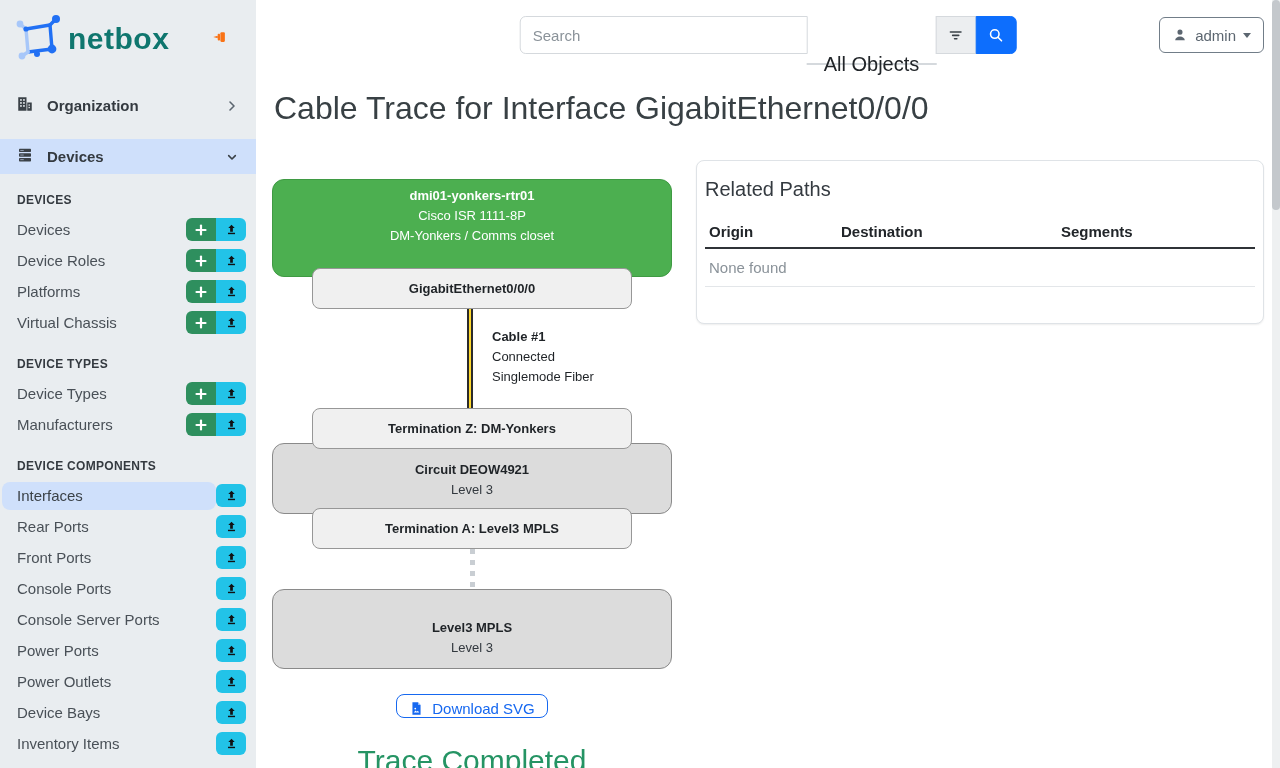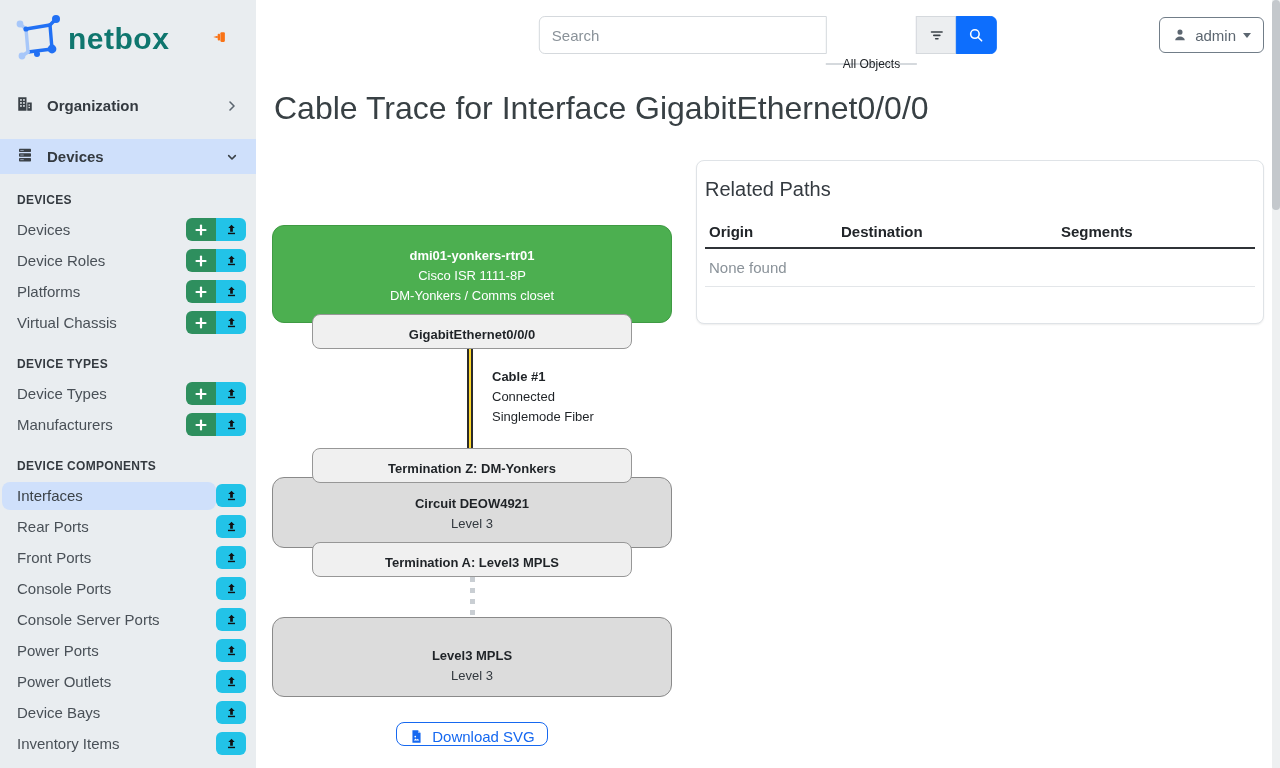--- a/index.html
+++ b/index.html
@@ -27,42 +27,42 @@
   .sbtn-add { background:#2e8f5e; border-radius:6px 0 0 6px; }
   .sbtn-import { background:#22c3e8; border-radius:0 6px 6px 0; }
   .sbtn-import.solo { border-radius:6px; }
 
   
   .main { margin-left:256px; height:768px; background:#fff; position:relative; }
   .topbar { height:70px; position:relative; }
   .search-group { position:absolute; left:50%; top:16px; transform:translateX(-50%); display:flex; height:38px; }
   .search-input { width:288px; border:1px solid #d5d9dd; border-radius:6px 0 0 6px; padding:0 12px; font-size:15px; color:#212529; outline:none; background:#fff; }
   .search-input::placeholder { color:#8a9299; }
-  .scope-btn { margin-left:-1px; padding:0 16px; background:#f7f8f9; border:1px solid #d5d9dd; font-size:12px; color:#212529; cursor:pointer; display:flex; align-items:center; font-family:inherit;margin-top:47px; }
+  .scope-btn { margin-left:-1px; padding:0 16px; background:#f7f8f9; border:1px solid #d5d9dd; font-size:20px; color:#212529; cursor:pointer; display:flex; align-items:center; font-family:inherit;margin-top:47px; }
   .filter-btn { margin-left:-1px; width:41px; background:#eceef0; border:1px solid #d5d9dd; cursor:pointer; display:flex; align-items:center; justify-content:center; }
   .go-btn { margin-left:-1px; width:41px; background:#0d6efd; border:1px solid #0d6efd; border-radius:0 6px 6px 0; cursor:pointer; display:flex; align-items:center; justify-content:center; }
   .admin-btn { position:absolute; right:16px; top:17px; height:36px; border:1px solid #717d88; border-radius:6px; background:#fff; display:flex; align-items:center; gap:7px; padding:0 12px; font-size:15px; color:#5c6670; cursor:pointer; font-family:inherit; }
   .caret { width:0; height:0; border-left:4.5px solid transparent; border-right:4.5px solid transparent; border-top:5px solid #5c6670; }
 
   .page-title { margin:20px 0 0 18px; font-size:32px; font-weight:400; color:#384044; }
 
   .content-row { display:flex; margin-top:33px; padding:0 16px; align-items:flex-start; }
 
   
   .trace-col { width:400px; flex:none; margin-top:19px; }
   .node { width:400px; border-radius:12px; text-align:center; position:relative; z-index:1; }
-  .node-green { background:#4caf50; border:1px solid #3f9a43; color:#fff; height:98px; padding-top:20px;margin-top:46px; }
+  .node-green { background:#4caf50; border:1px solid #3f9a43; color:#fff; height:98px; padding-top:6px; }
   .node-green .l1 { font-weight:700; font-size:13px; line-height:20px; }
   .node-green .l2 { font-size:13px; line-height:20px; }
   .node-gray { background:#dcdcdc; border:1px solid #8a8a8a; }
   .node-gray .l1 { font-weight:700; font-size:13px; line-height:20px; color:#1f2327; }
   .node-gray .l2 { font-size:13px; line-height:20px; color:#33393f; }
   .circuit-box { height:71px; padding-top:16px; margin-top:-6px; }
   .network-box { height:80px; padding-top:28px; }
-  .term { width:320px; margin:0 auto; height:35px; background:#f0f0f0; border:1px solid #979797; border-radius:8px; font-size:13px; font-weight:700; color:#1f2327; text-align:center; line-height:39px; position:relative; z-index:2; cursor:pointer; }
+  .term { width:320px; margin:0 auto; height:41px; background:#f0f0f0; border:1px solid #979797; border-radius:8px; font-size:13px; font-weight:700; color:#1f2327; text-align:center; line-height:39px; position:relative; z-index:2; cursor:pointer; }
   .term.overlap-up { margin-top:-9px; }
   .term.overlap-circuit { margin-top:-6px; }
   .cable-seg { height:99px; position:relative; }
   .cable-line { position:absolute; left:50%; margin-left:-5px; top:0; bottom:0; width:6px; background:#ffd92e; border-left:2px solid #2b2b2b; border-right:2px solid #2b2b2b; }
   .cable-text { position:absolute; left:220px; top:18px; text-align:left; font-size:13px; line-height:20px; color:#1f2327; }
   .cable-text .cname { font-weight:700; }
   .dash-connector { width:5px; height:40px; margin:0 auto; background:repeating-linear-gradient(to bottom, #c9ced3 0 5px, transparent 5px 11px); }
   .download-row { text-align:center; margin-top:25px; }
   .download-btn { display:inline-flex; align-items:center; gap:8px; padding:5px 12px 0; background:#fff; border:1.5px solid #1668f0; border-radius:8px; color:#1668f0; font-size:15px; cursor:pointer; font-family:inherit; }
   .trace-result { text-align:center; margin-top:24px; font-size:30px; color:#259464; }

